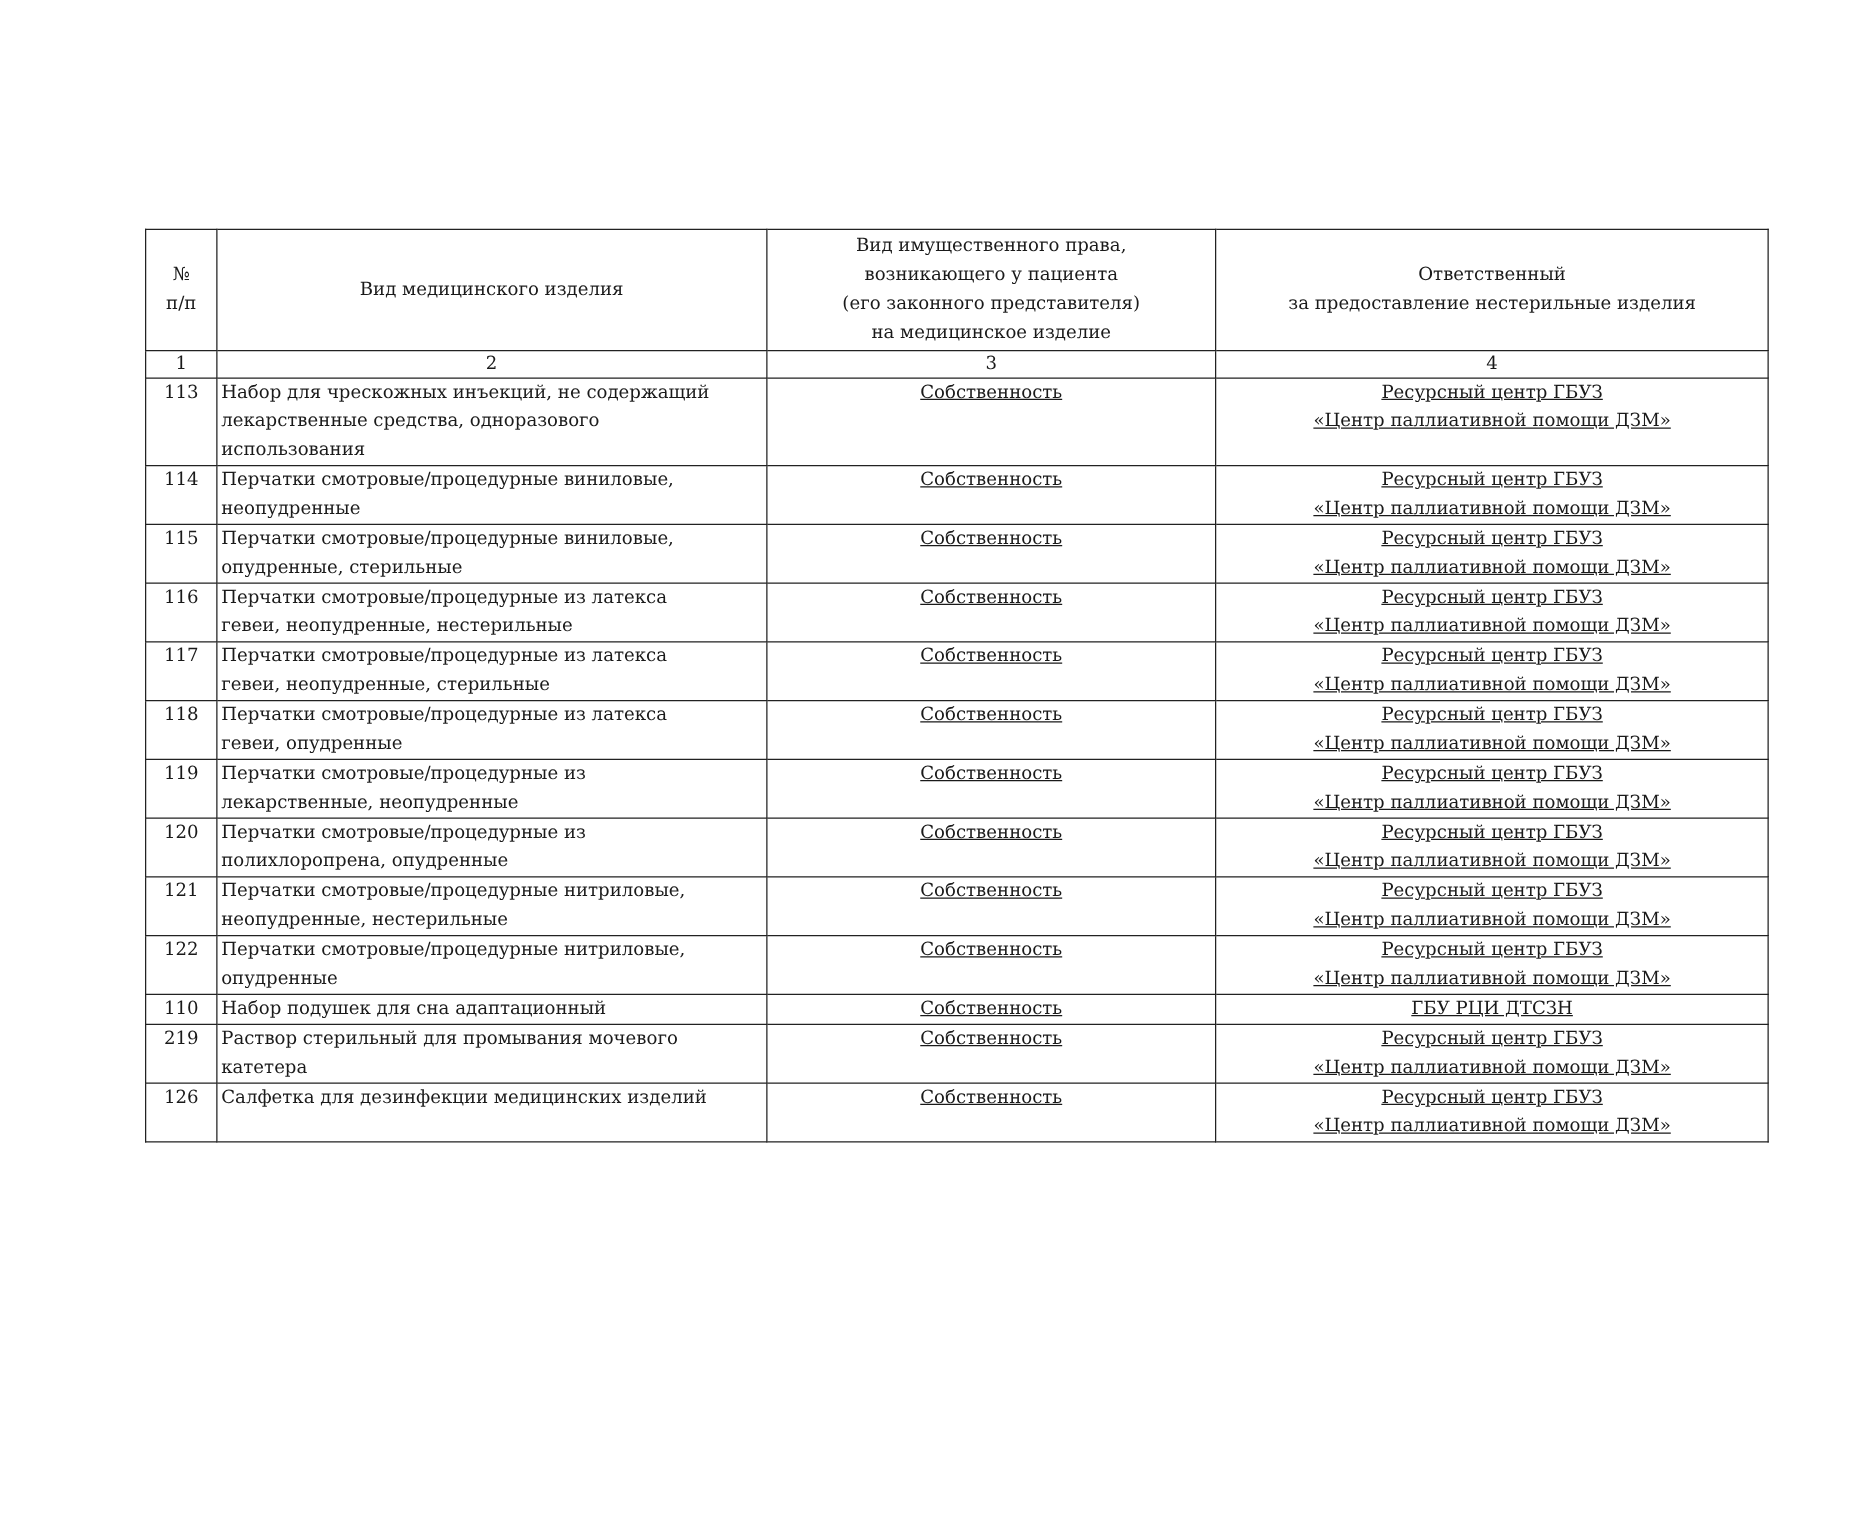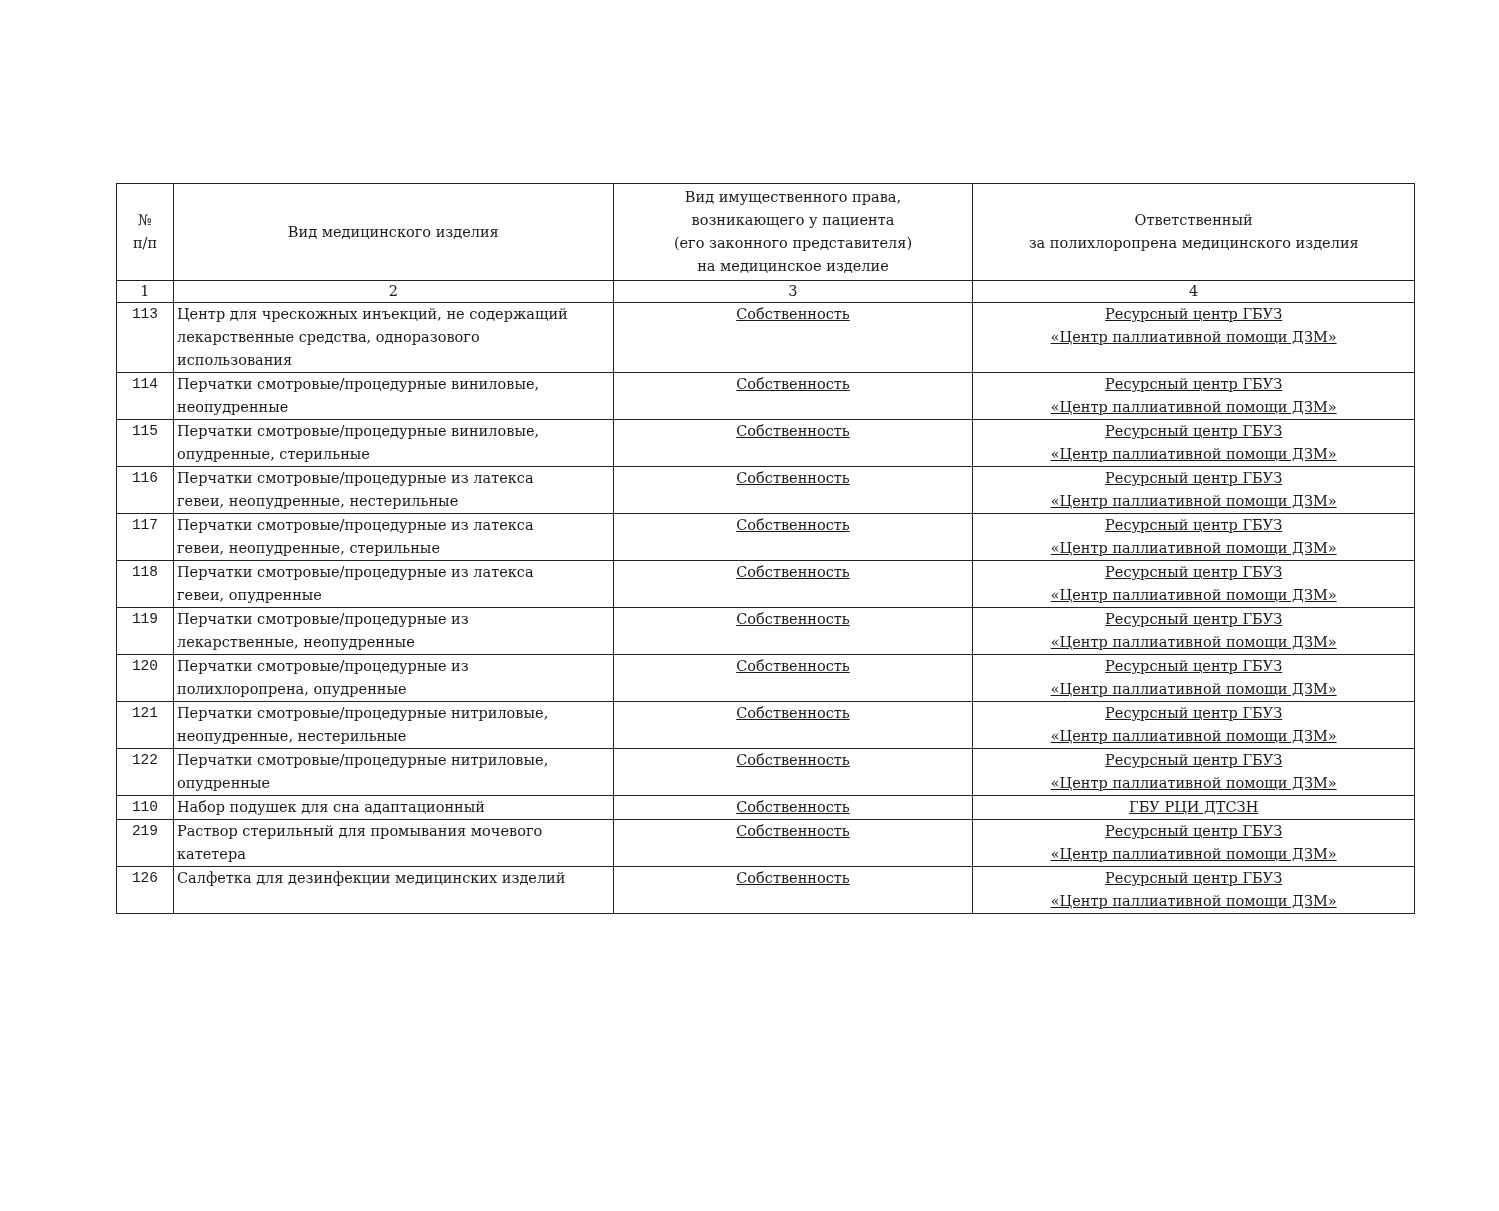--- a/index.html
+++ b/index.html
@@ -15,21 +15,21 @@
   }
   table.med td, table.med th {
     border: 1.5px solid #222; padding: 0 3px; vertical-align: top; font-weight: normal;
   }
   col.c1 { width: 57px; }
   col.c2 { width: 440px; }
   col.c3 { width: 360px; }
   col.c4 { width: 442px; }
   th { text-align: center; vertical-align: middle !important; height: 96px; }
   .colnums td { text-align: center; height: 21px; line-height: 21px; }
-  td.num { text-align: center; font-family: Liberation Mono, monospace; }
+  td.num { text-align: center; }
   td.name { text-align: left; }
   td.right, td.resp { text-align: center; text-decoration: underline; }
   .ln { display: block; }
 </style>
 </head>
 <body>
 
 <div class="page">
   <table class="med">
     <colgroup>
@@ -48,35 +48,35 @@
             <span class="ln">Вид медицинского изделия</span>
           </th>
         <th>
             <span class="ln">Вид имущественного права,</span>
             <span class="ln">возникающего у пациента</span>
             <span class="ln">(его законного представителя)</span>
             <span class="ln">на медицинское изделие</span>
           </th>
         <th>
             <span class="ln">Ответственный</span>
-            <span class="ln">за полихлоропрена медицинского изделия</span>
+            <span class="ln">за предоставление нестерильные изделия</span>
           </th>
       </tr>
       <tr class="colnums">
         <td>1</td>
         <td>2</td>
         <td>3</td>
         <td>4</td>
       </tr>
     </thead>
     <tbody id="rows">
         <tr>
           <td class="num">113</td>
           <td class="name">
-            <span class="ln">Центр для чрескожных инъекций, не содержащий</span>
+            <span class="ln">Набор для чрескожных инъекций, не содержащий</span>
             <span class="ln">лекарственные средства, одноразового</span>
             <span class="ln">использования</span>
           </td>
           <td class="right">Собственность</td>
           <td class="resp">
             <span class="ln">Ресурсный центр ГБУЗ</span>
             <span class="ln">«Центр паллиативной помощи ДЗМ»</span>
           </td>
         </tr>
         <tr>

